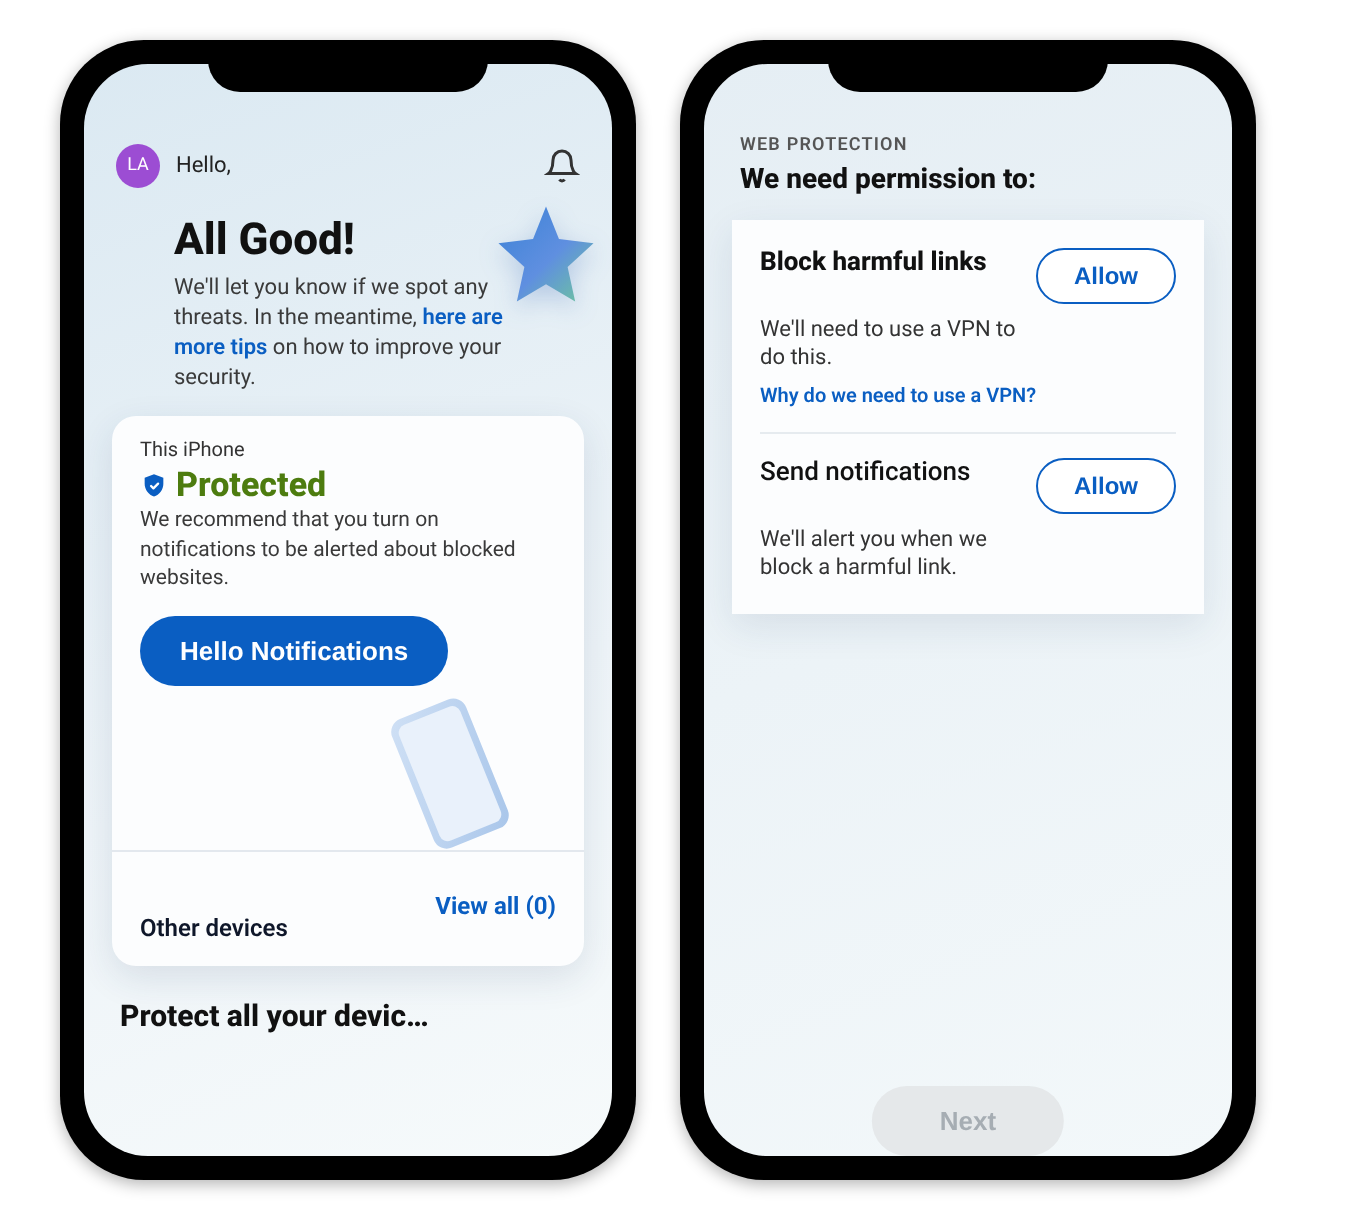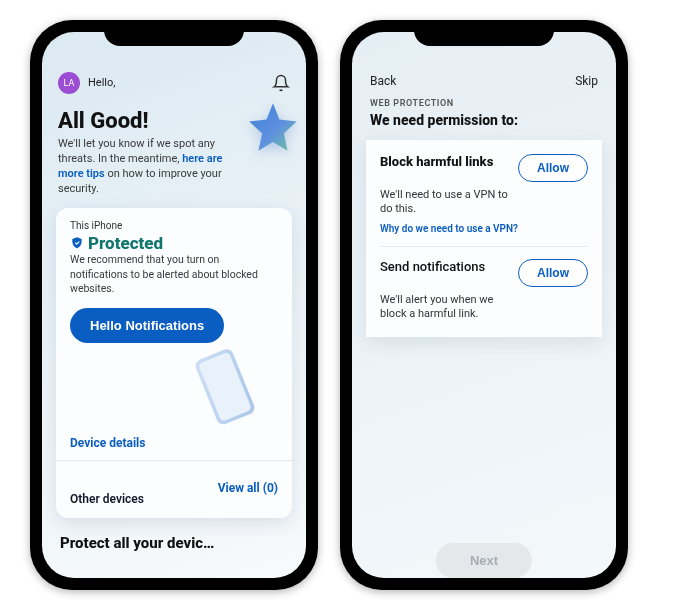--- a/index.html
+++ b/index.html
@@ -74,21 +74,21 @@
     font-size: 9px;
     font-weight: 400;
     display: flex;
     align-items: center;
     justify-content: center;
   }
   .greeting-block { flex: 1; font-size: 11px; line-height: 1.15; color: #222; }
   .greeting-hello { font-weight: 400; }
   .greeting-name { font-weight: 700; }
   .bell-icon { width: 18px; height: 18px; color: #333; }
-  .title-row { position: relative; padding: 6px 2px 0; }
+  .title-row { position: relative; padding: 6px 2px 0; margin-left: 29px; }
   .all-good { font-size: 22px; font-weight: 800; color: #111; }
   .subtitle {
     font-size: 11px;
     line-height: 1.35;
     color: #3a3a3a;
     margin-top: 4px;
     max-width: 175px;
   }
   .subtitle .link { color: #0a5ec2; font-weight: 600; }
   .star {
@@ -102,21 +102,21 @@
   .card {
     background: #fcfdfe;
     border-radius: 12px;
     margin-top: 12px;
     box-shadow: 0 6px 18px rgba(30,60,100,0.12);
     padding: 12px 14px 0;
   }
   .card-top-label { font-size: 10px; color: #333; }
   .protected-row { display: flex; align-items: center; gap: 4px; margin-top: 2px; }
   .shield-icon { width: 14px; height: 14px; color: #0a5ec2; }
-  .protected-text { font-size: 17px; font-weight: 800; color: #0f766e; }
+  .protected-text { font-size: 17px; font-weight: 800; color: #4d7c0f; }
   .card-desc { font-size: 10.5px; color: #3a3a3a; line-height: 1.35; margin-top: 0; }
   .enable-btn {
     background: #0a5ec2;
     color: #fff;
     border: none;
     border-radius: 22px;
     padding: 10px 20px;
     font-size: 13px;
     font-weight: 700;
     margin-top: 12px;
@@ -271,42 +271,37 @@
                 <stop offset="0%" stop-color="#cfe0f5"></stop>
                 <stop offset="100%" stop-color="#a9c6ea"></stop>
               </linearGradient>
             </defs>
             <g transform="rotate(-22 60 45)">
               <rect x="42" y="8" width="46" height="80" rx="8" fill="url(#pg)"></rect>
               <rect x="46" y="12" width="38" height="72" rx="5" fill="#e9f1fb"></rect>
             </g>
           </svg>
         </div>
-        <div class="device-details">Device details</div>
         <div class="card-divider"></div>
         <div class="other-row">
           <span class="other-label">Other devices</span>
           <span class="view-all">View all (0)</span>
         </div>
       </div>
 
       <div class="bottom-teaser">Protect all your devic…</div>
     </div>
   </div>
 </div>
 
 <div class="phone">
   <div class="notch"></div>
   <div class="screen screen2">
     <div class="status-bar"></div>
     <div class="content">
-      <div class="nav-row">
-        <span>Back</span>
-        <span>Skip</span>
-      </div>
       <div class="section-label">WEB PROTECTION</div>
       <div class="need-perm">We need permission to:</div>
 
       <div class="perm-card">
         <div class="perm-block">
           <div class="perm-top">
             <div class="perm-title">Block harmful links</div>
             <button class="allow-btn">Allow</button>
           </div>
           <div class="perm-desc">We'll need to use a VPN to do this.</div>

